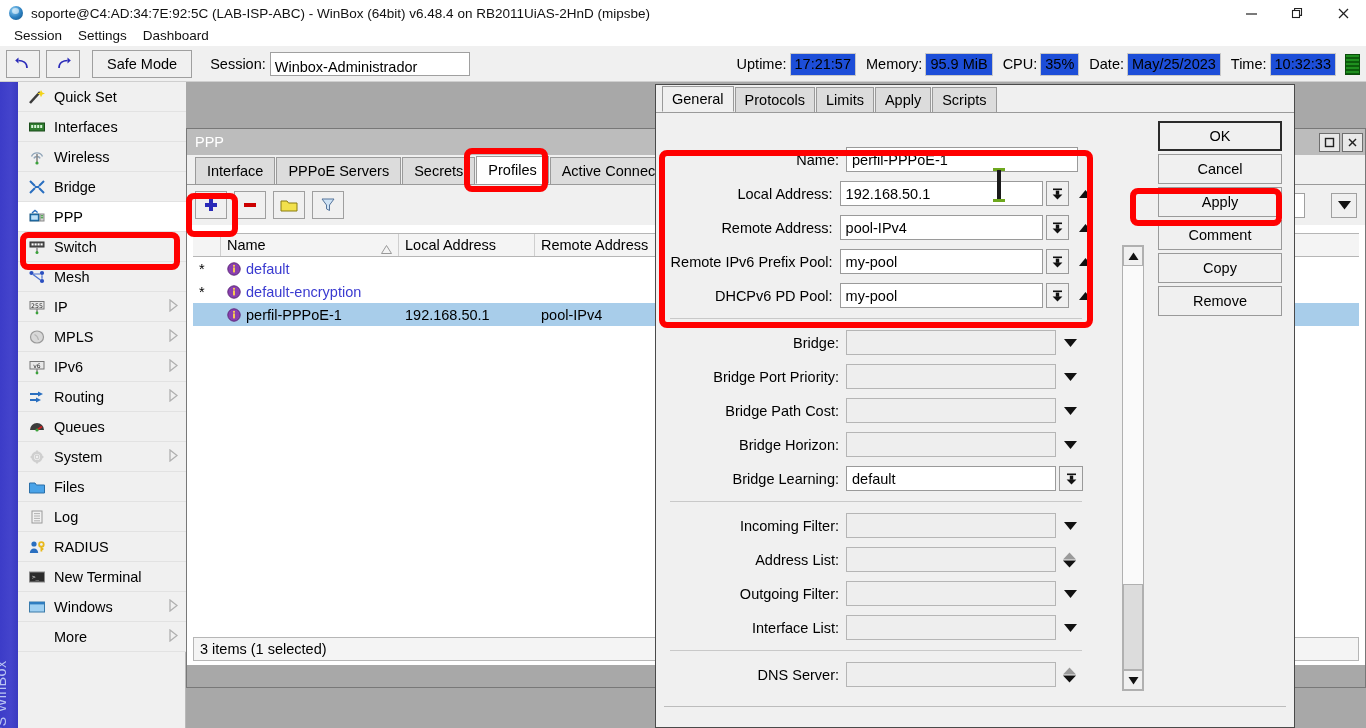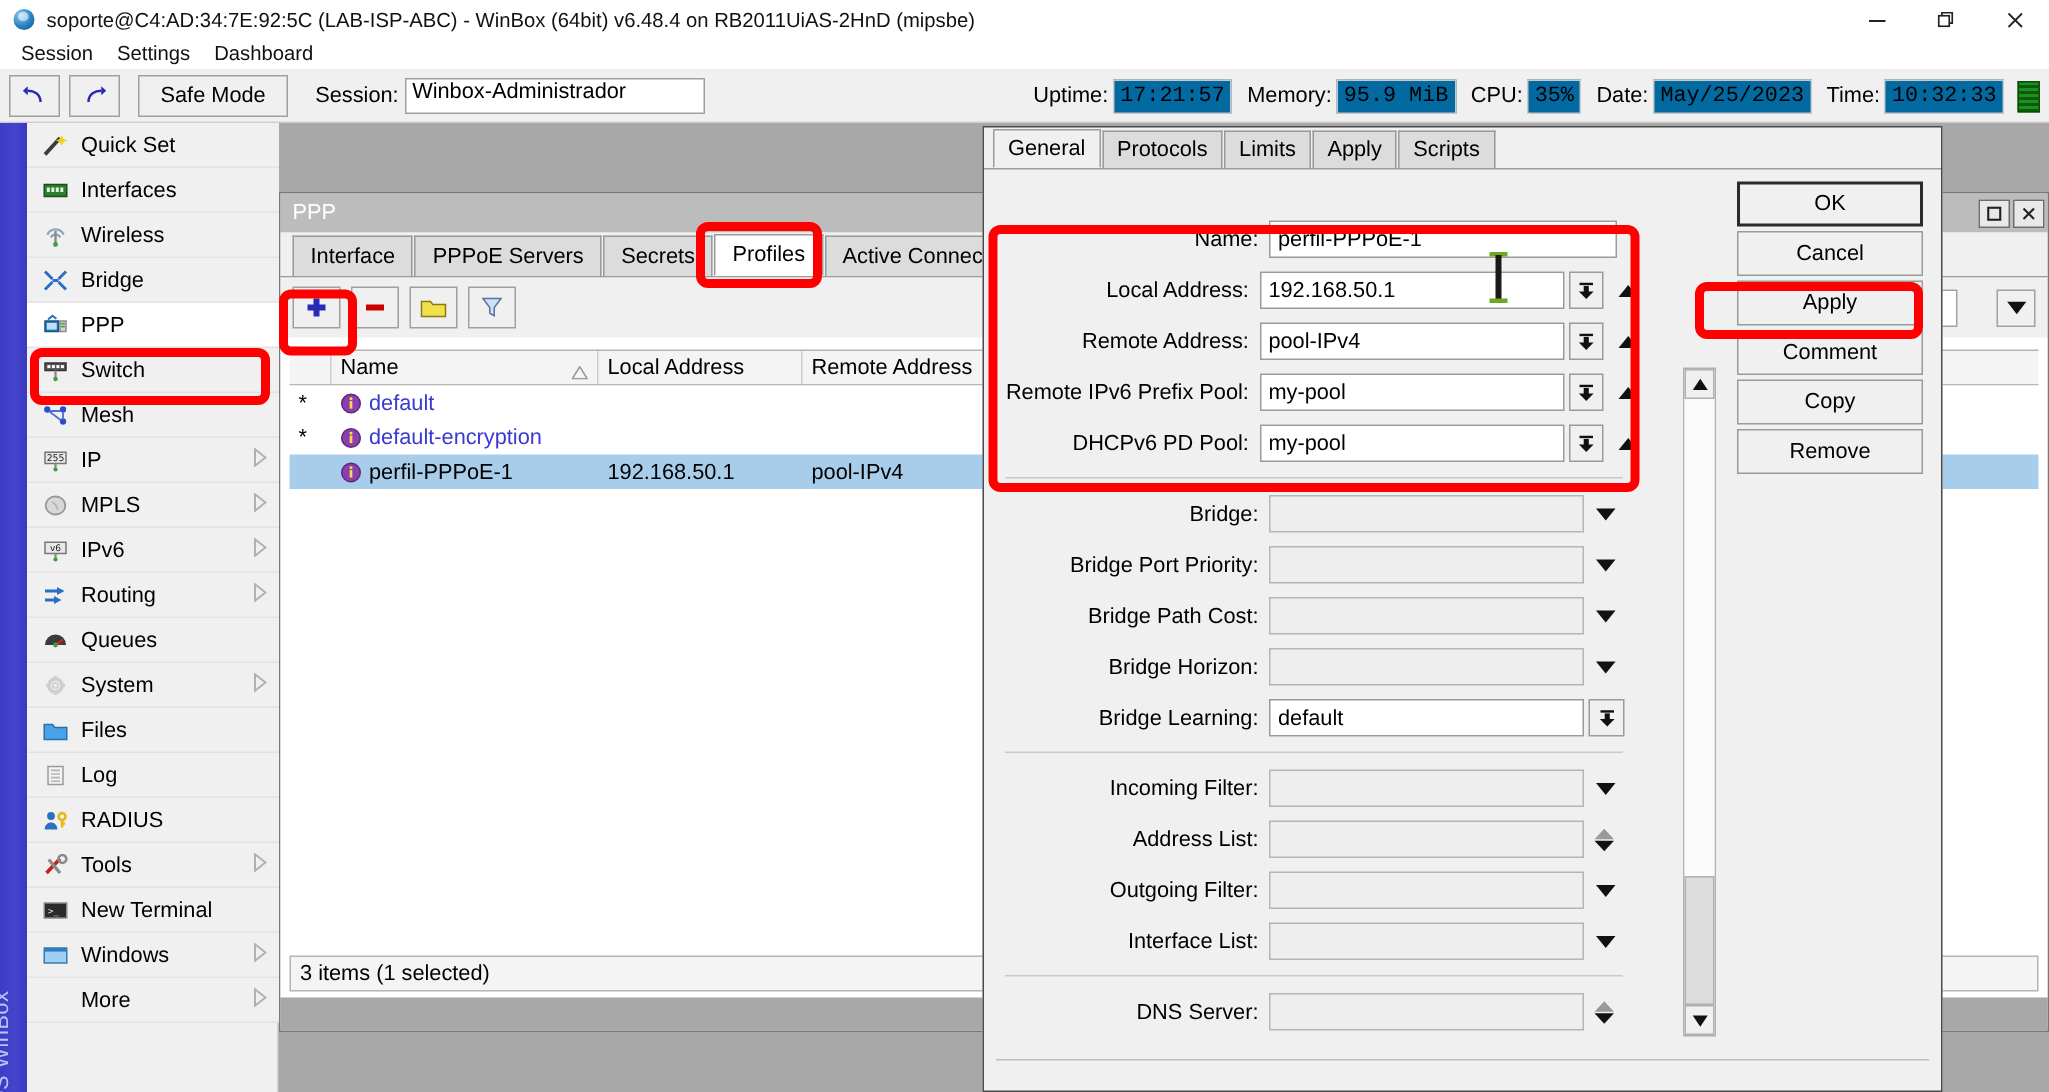--- a/index.html
+++ b/index.html
@@ -60,31 +60,31 @@
   .tbtn svg { display: block; }
   .safemode {
     margin-left: 12px; height: 28px; padding: 0 14px;
     background: #f0f0f0; border: 1px solid #9f9f9f;
     display: flex; align-items: center; font-size: 14.5px;
   }
   .sess-label { margin-left: 18px; font-size: 14.5px; }
   .sess-field {
     margin-left: 4px; height: 24px; padding: 0 4px;
     background: #ffffff; border: 1px solid #a0a0a0;
-    display: flex; align-items: flex-start; font-size: 14.5px; min-width: 200px;
+    display: flex; align-items: flex-end; font-size: 14.5px; min-width: 200px;
   }
   .status-right {
     position: absolute; right: 6px; top: 0; height: 36px;
     display: flex; align-items: center; font-size: 14.5px; gap: 0px;
   }
   .status-right .lbl { margin-left: 10px; }
   .status-right .val {
     margin-left: 3px; height: 23px; padding: 0 4px;
-    background: #0369a1; border: 1px solid #c8c8c8;
-    display: flex; align-items: center; font-family: Liberation Mono, monospace;
+    background: #1d4ed8; border: 1px solid #c8c8c8;
+    display: flex; align-items: center;
   }
   .cpu-meter {
     margin-left: 9px; width: 15px; height: 21px;
     background: #137a13; border: 1px solid #0a4d0a;
     background-image: repeating-linear-gradient(
       to bottom, #1f8f1f 0px, #1f8f1f 2px, #0c5b0c 2px, #0c5b0c 4px);
   }
 
   
   .sidebar {
@@ -546,33 +546,20 @@
         <div class="sb-item">
           <span class="sb-ico">
             <svg width="18" height="16" viewBox="0 0 18 16">
               <circle cx="6" cy="5" r="2.6" fill="#2a6fc0"></circle>
               <path d="M1.8 14c0-2.8 1.9-4.6 4.2-4.6s4.2 1.8 4.2 4.6z" fill="#2a6fc0"></path>
               <circle cx="13.4" cy="5.4" r="2.3" fill="none" stroke="#e8b81b" stroke-width="1.8"></circle>
               <path d="M13.4 7.6v5M13.4 10h2" stroke="#e8b81b" stroke-width="1.8" fill="none"></path>
             </svg>
           </span>
           <span class="sb-label">RADIUS</span>
-        </div>
-        <div class="sb-item">
-          <span class="sb-ico">
-            <svg width="18" height="16" viewBox="0 0 18 16">
-              <line x1="3" y1="13" x2="12" y2="3.5" stroke="#c02020" stroke-width="2.4"></line>
-              <circle cx="13.6" cy="3.6" r="2.6" fill="none" stroke="#8a8a8a" stroke-width="1.8"></circle>
-              <line x1="12" y1="13" x2="4.5" y2="4" stroke="#8a8a8a" stroke-width="2.2"></line>
-            </svg>
-          </span>
-          <span class="sb-label">Tools</span>
-          <span class="sb-arrow"><svg width="9" height="13" viewBox="0 0 9 13">
-              <polygon points="1,1 8,6.5 1,12" fill="none" stroke="#b0b0b0" stroke-width="1.3"></polygon>
-            </svg></span>
         </div>
         <div class="sb-item">
           <span class="sb-ico">
             <svg width="18" height="16" viewBox="0 0 18 16">
               <rect x="1.5" y="3" width="15" height="10" fill="#2b2b2b" stroke="#8a8a8a"></rect>
               <text x="4" y="10.4" font-size="6" font-family="DejaVu Sans Mono, monospace" fill="#e8e8e8">&gt;_</text>
             </svg>
           </span>
           <span class="sb-label">New Terminal</span>
         </div>

